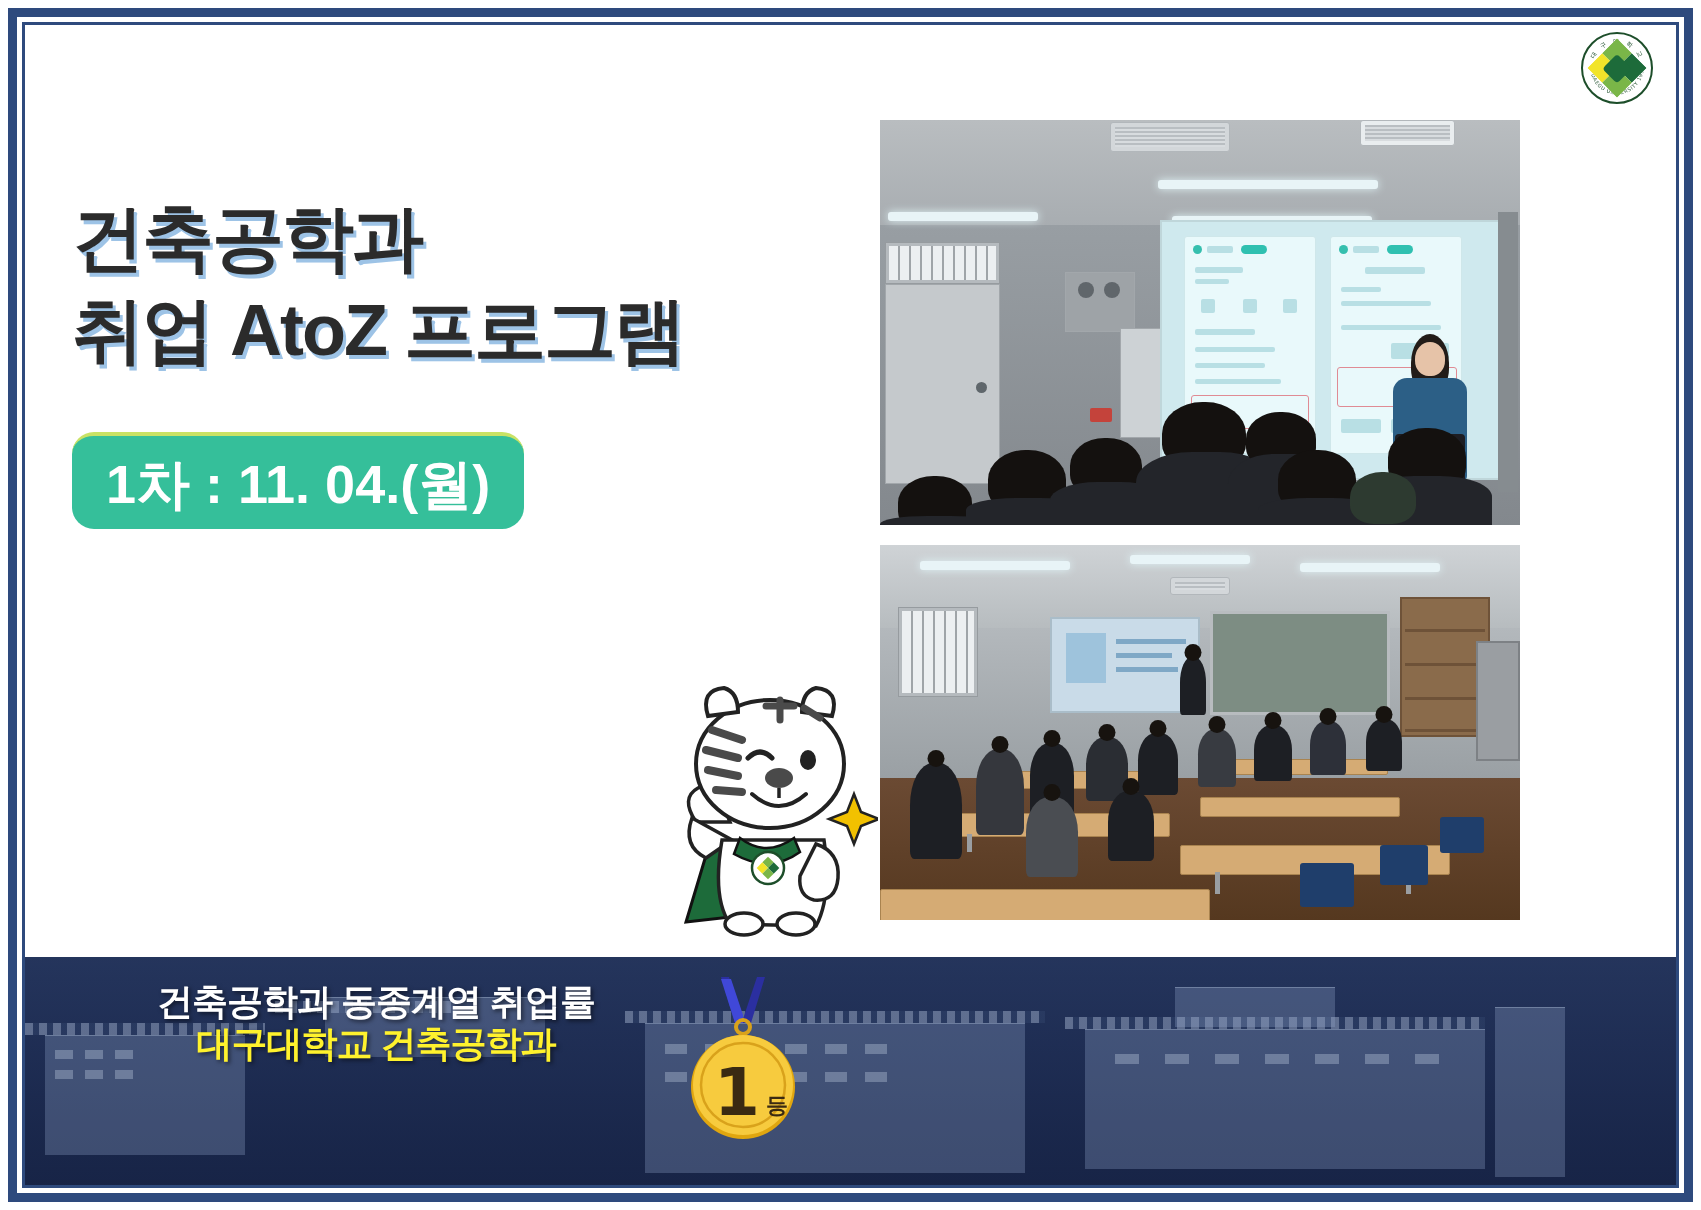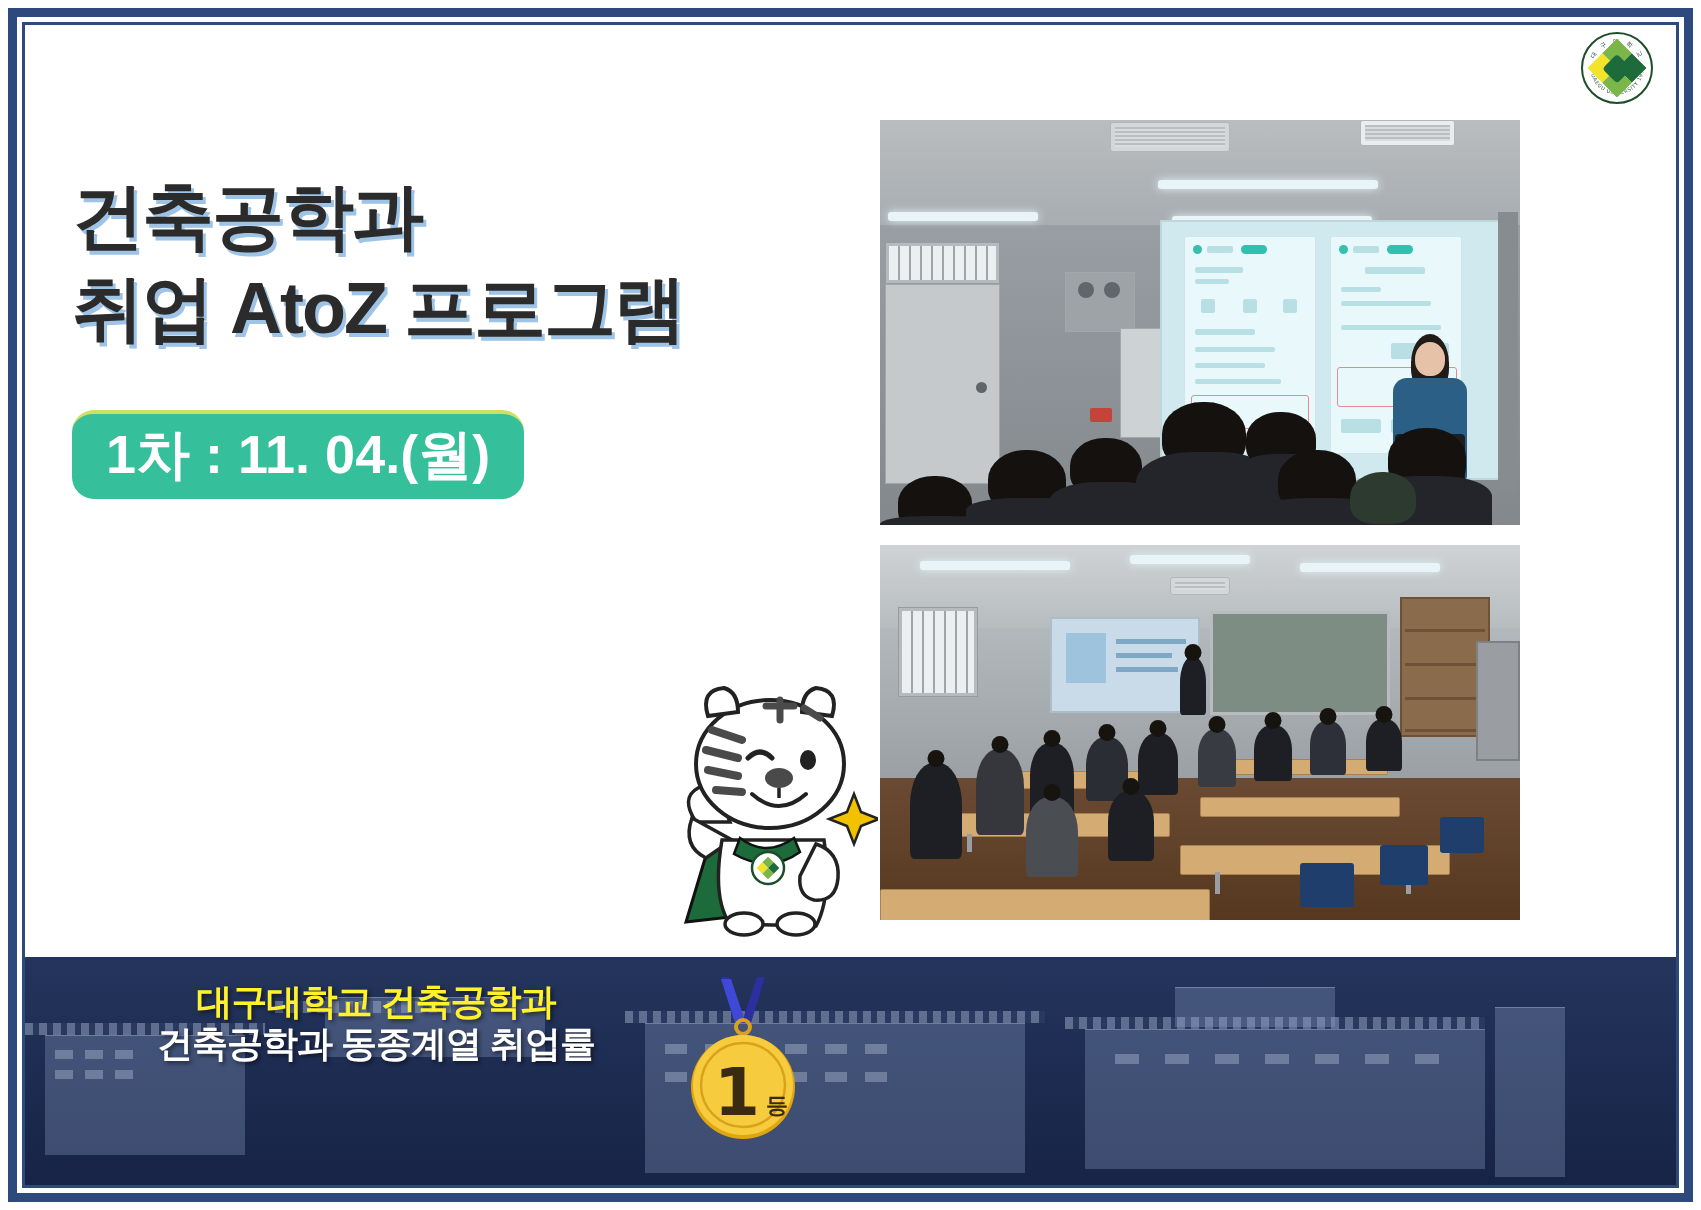--- a/index.html
+++ b/index.html
@@ -75,34 +75,34 @@
     left:72px; top:110px;
     width:790px;
   }
   #program-title {
     font-size:76px; font-weight:bold; color:#ed7d31;
     letter-spacing:-2px; line-height:1;
     text-shadow: 3px 4px 0 #9dc3e6;
     white-space:nowrap;
   }
   #dept-heading {
-    margin-top:60px;
+    margin-top:82px;
     font-size:72px; font-weight:bold; color:#2b2b2b;
     letter-spacing:-2px; line-height:1.28;
     text-shadow: 3px 4px 0 #9dc3e6;
   }
   #dept-heading .l2 { white-space:nowrap; }
 
   #date-badge {
     margin-top:56px;
     display:inline-block;
     background:#35bf9a;
     border-top:4px solid #c9e265;
     border-radius:22px;
-    padding:12px 34px 16px 34px;
+    padding:20px 34px 16px 34px;
     color:#ffffff;
     font-size:54px; font-weight:bold;
     letter-spacing:0px; line-height:1.05;
   }
 
   
   .photo {
     position:absolute;
     overflow:hidden;
     background:#9aa4ad;
@@ -504,22 +504,22 @@
         <span class="win" style="left:180px;top:24px;width:24px;height:10px;"></span>
         <span class="win" style="left:230px;top:24px;width:24px;height:10px;"></span>
         <span class="win" style="left:280px;top:24px;width:24px;height:10px;"></span>
         <span class="win" style="left:330px;top:24px;width:24px;height:10px;"></span>
       </div>
       <div class="bld" style="left:1470px;top:50px;width:70px;height:170px;"></div>
       <div class="bld" style="left:1150px;top:30px;width:160px;height:40px;"></div>
     </div>
 
     <div id="banner-left">
+      <div class="bl-line">건축공학과 동종계열 취업률</div>
       <div class="bl-line accent">대구대학교 건축공학과</div>
-      <div class="bl-line">건축공학과 동종계열 취업률</div>
     </div>
 
     <div id="medal">
       <svg width="140" height="170" viewBox="0 0 140 170">
         <path d="M56 2 L70 44 L84 2 L92 2 L78 48 L62 48 L48 2 Z" fill="#2b2fa0"></path>
         <path d="M58 4 L70 40 L70 48 L62 48 L48 4 Z" fill="#4048d8"></path>
         <circle cx="70" cy="52" r="7" fill="none" stroke="#d9a21b" stroke-width="4"></circle>
         <circle cx="70" cy="112" r="52" fill="#e0a60f"></circle>
         <circle cx="70" cy="110" r="50" fill="#f7cb3e"></circle>
         <circle cx="70" cy="110" r="42" fill="none" stroke="#d9a21b" stroke-width="2.5"></circle>

